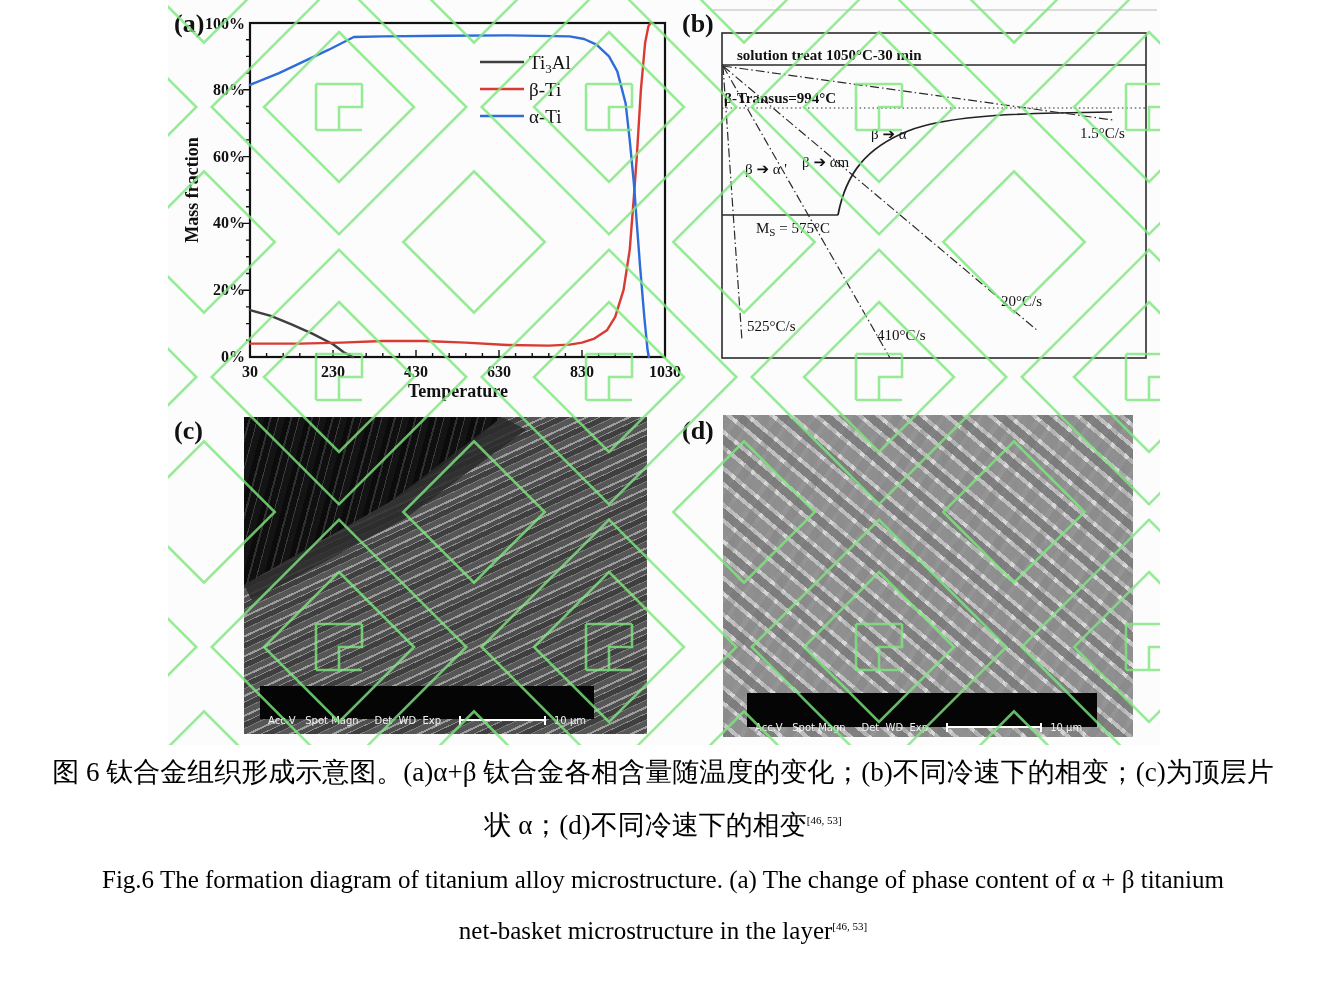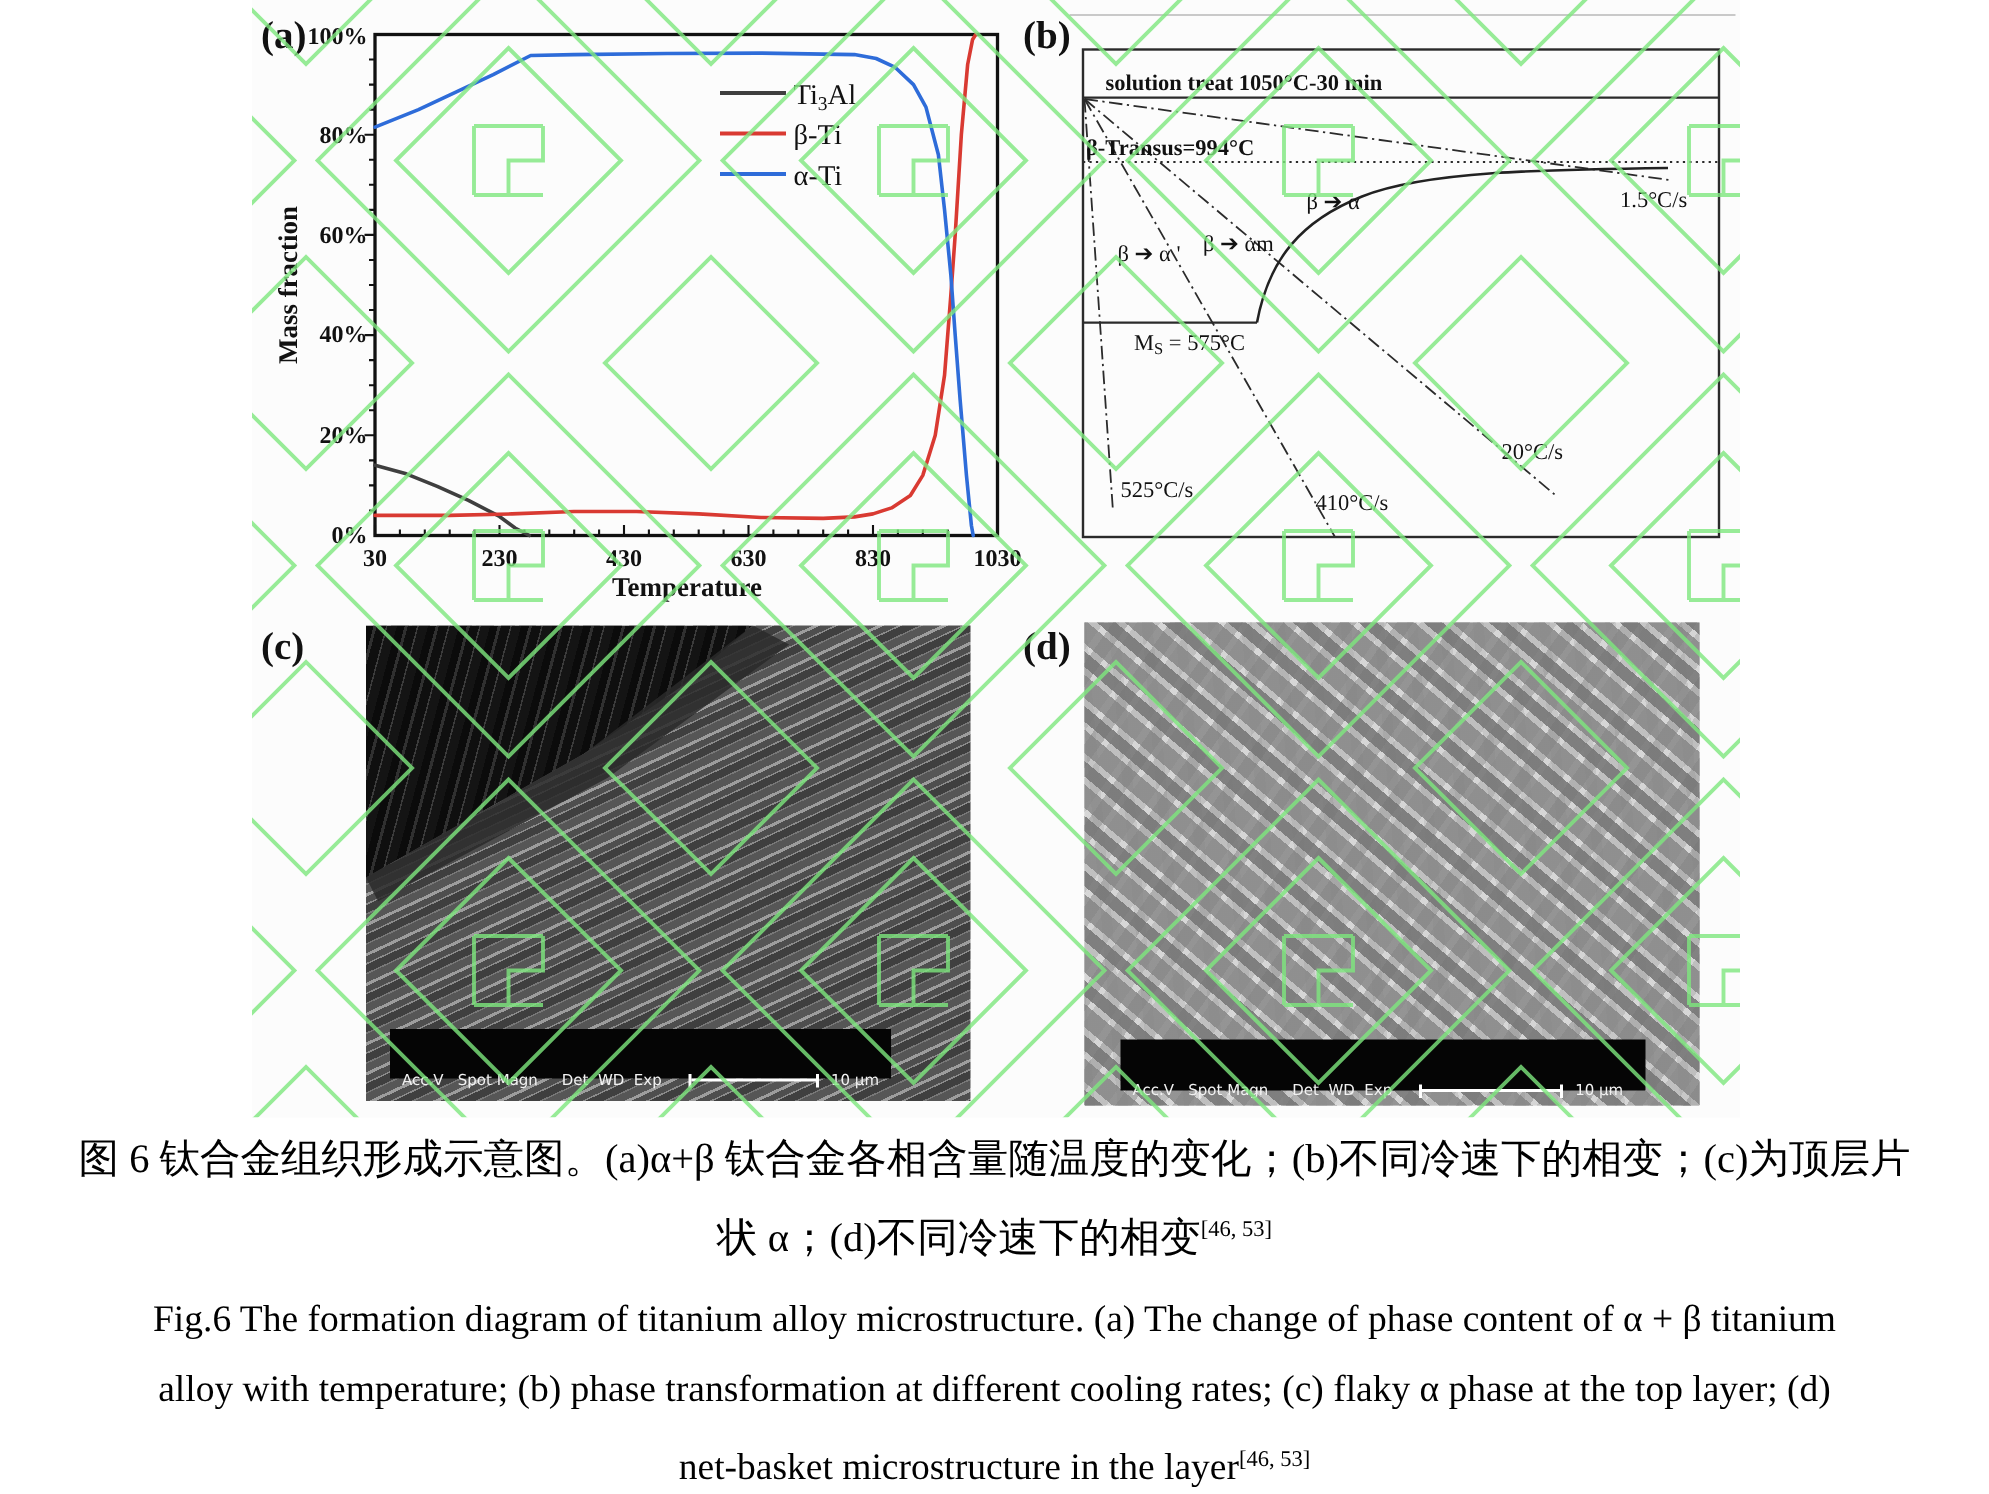--- a/index.html
+++ b/index.html
@@ -54,21 +54,21 @@
 
   
   svg.watermark{position:absolute;left:0;top:0;pointer-events:none;opacity:.8;}
 
   
   .captions{position:absolute;left:0;top:748px;width:1326px;text-align:center;color:#000;}
   .cap{white-space:pre;}
   .cap.zh{font-size:27px;line-height:48px;}
   .cap.en{font-size:25px;line-height:47px;text-align:center;}
   .cap.en.first{margin-top:7px;}
-  sup{font-size:15px;}
+  sup{font-size:11px;}
 </style>
 </head>
 <body>
 
 <div class="page">
   <div class="figure">
 
     <div class="micro micro-c">
       <div class="dark-tri"></div>
       <div class="grain-band"></div>
@@ -175,16 +175,15 @@
         </pattern>
       </defs>
       <rect width="992" height="745" fill="url(#wm)"></rect>
     </svg>
   </div>
 
   <div class="captions">
     <div class="cap zh"><span>图 6 钛合金组织形成示意图。(a)α+β 钛合金各相含量随温度的变化；(b)不同冷速下的相变；(c)为顶层片</span></div>
     <div class="cap zh"><span>状 α；(d)不同冷速下的相变</span><sup>[46, 53]</sup></div>
     <div class="cap en first"><span>Fig.6 The formation diagram of titanium alloy microstructure. (a) The change of phase content of α + β titanium</span></div>
-    <div class="cap en"><span>alloy with temperature; (b) phase transformation at different cooling rates; (c) flaky α phase at the top layer; (d)</span></div>
     <div class="cap en"><span>net-basket microstructure in the layer</span><sup>[46, 53]</sup></div>
   </div>
 </div>
 
 </body></html>

